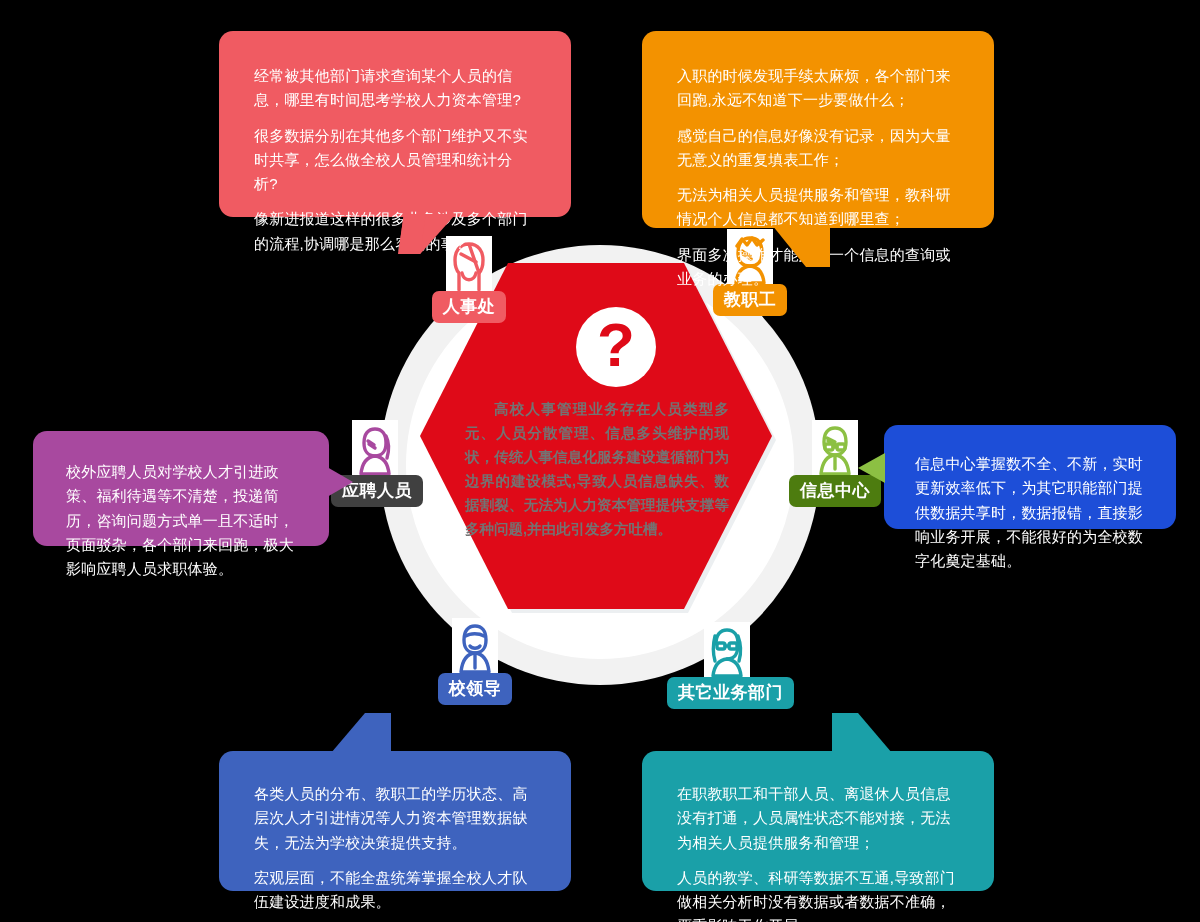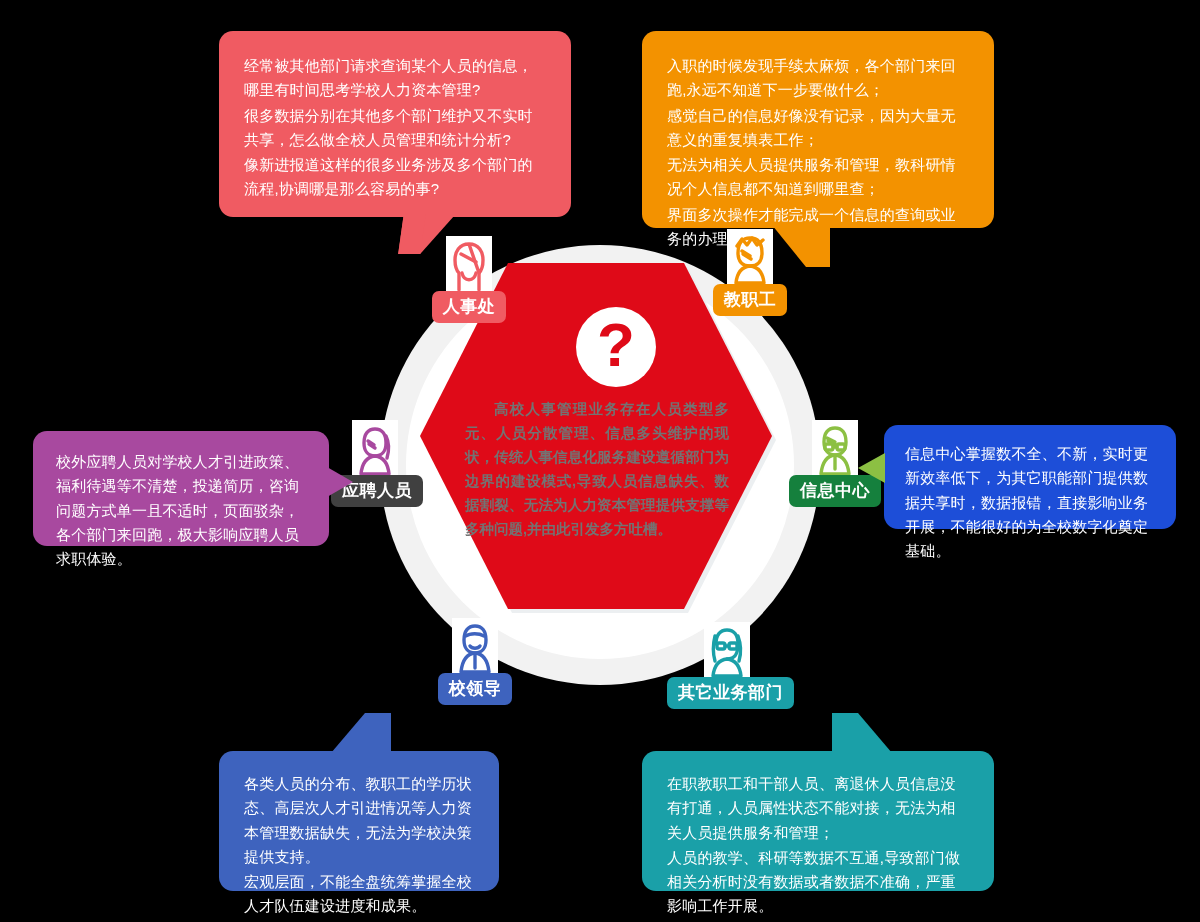--- a/index.html
+++ b/index.html
@@ -21,21 +21,21 @@
     position: absolute;
     box-sizing: border-box;
     border-radius: 14px;
     color: #ffffff;
     font-size: 15px;
     line-height: 1.62;
     padding: 22px 24px;
     letter-spacing: 0.2px;
     font-weight: 500;
   }
-  .bubble p { margin: 1px; }
+  .bubble p { margin: 11px; }
 
   
   .tail {
     position: absolute;
     width: 0; height: 0;
   }
 
   
   #bubble-hr {
     left: 219px; top: 31px;
@@ -89,21 +89,21 @@
   #bubble-infocenter .tail {
     left: -26px; top: 28px;
     border-right: 27px solid #8CC043;
     border-top: 15px solid transparent;
     border-bottom: 15px solid transparent;
   }
 
   
   #bubble-leaders {
     left: 219px; top: 751px;
-    width: 280px; height: 140px;
+    width: 352px; height: 140px;
     background: #3E63BE;
     padding: 20px 24px;
   }
   #bubble-leaders .tail {
     left: 112px; top: -38px;
     border-right: 26px solid #3E63BE;
     border-left: 34px solid transparent;
     border-bottom: 40px solid #3E63BE;
     border-top: 0;
   }
@@ -212,21 +212,21 @@
     text-align: right;
   }
 
   #node-hr        { left: 409px; top: 236px; }
   #node-hr .node-label        { background: #F05B62; }
   #node-staff     { left: 690px; top: 229px; }
   #node-staff .node-label     { background: #F39200; }
   #node-applicant { left: 315px; top: 420px; }
   #node-applicant .node-label { background: #404040; }
   #node-infocenter{ left: 775px; top: 420px; }
-  #node-infocenter .node-label{ background: #15803d; }
+  #node-infocenter .node-label{ background: #4d7c0f; }
   #node-leaders   { left: 415px; top: 618px; }
   #node-leaders .node-label   { background: #3E63BE; }
   #node-otherdepts{ left: 667px; top: 622px; }
   #node-otherdepts .node-label{ background: #1AA0A8; }
 
   
   #node-applicant  .node-label { margin-left: 4px; }
   #node-infocenter .node-label { margin-left: 0px; }
   #node-otherdepts .node-label { margin-left: 0px; }
 </style>

